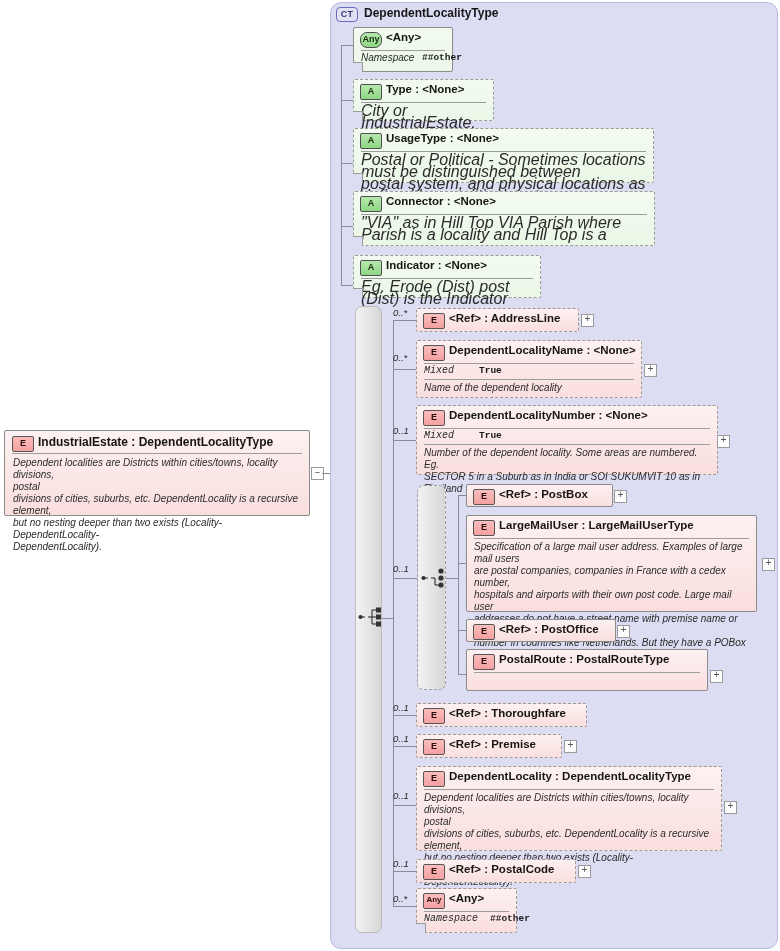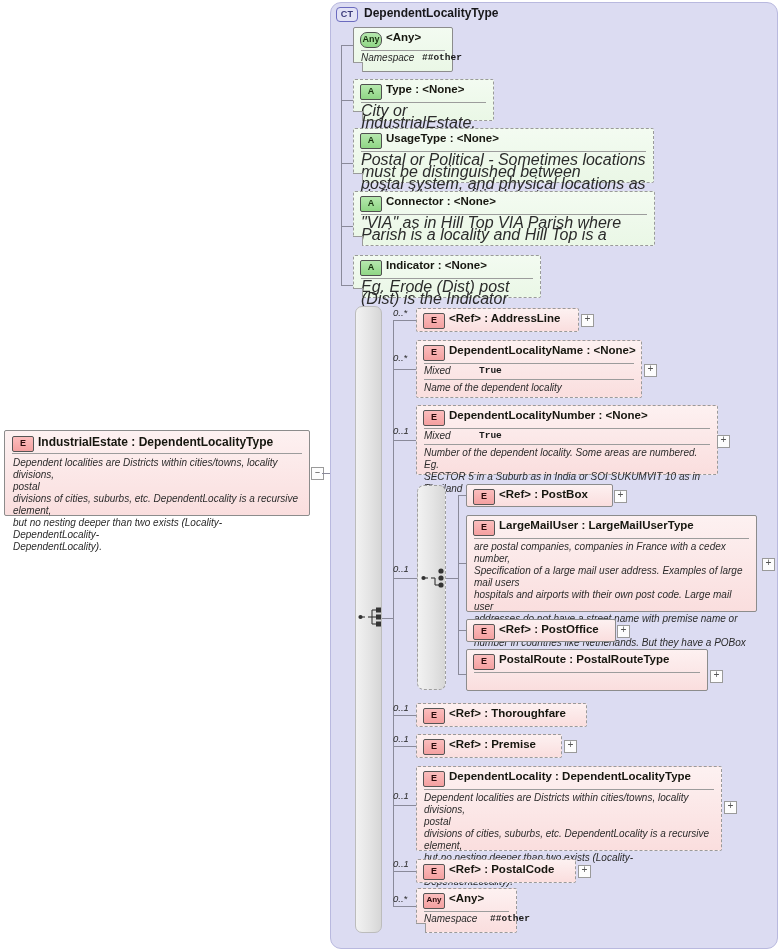--- a/index.html
+++ b/index.html
@@ -103,21 +103,21 @@
     text-align:center;line-height:12px;
   }
   .pbox .badge.rnd{border-radius:7px;font-size:8px;}
   .pbox .name{
     position:absolute;left:32px;top:3px;
     font-size:11.5px;font-weight:bold;color:#16160f;
     white-space:nowrap;
   }
   .pbox .rule{height:1px;background:#9c9c9c;margin:0 7px;}
   .pbox .props{position:relative;height:15px;}
-  .pbox .props .k{position:absolute;left:7px;top:1px;font-style:italic;font-size:10px;color:#2a2a2a;}
+  .pbox .props .k{position:absolute;left:7px;top:1px;font-style:italic;font-size:10px;color:#2a2a2a;font-family:Liberation Mono, monospace;}
   .pbox .props .v{position:absolute;left:62px;top:1px;font-size:9.5px;font-weight:bold;font-family:"Liberation Mono","DejaVu Sans Mono",monospace;color:#1a1a1a;}
   .pbox .doc{padding:2px 7px 3px 7px;font-style:italic;font-size:10px;line-height:12px;color:#2b2b2b;}
   .pfold::after{
     content:"";position:absolute;left:-1px;bottom:-1px;
     width:9px;height:9px;background:#dcdcf2;
     border-right:1px solid #9a9a9a;border-top:1px solid #9a9a9a;
   }
 
   
   #root-el{
@@ -335,22 +335,22 @@
   <div class="exp" style="left:614px;top:490px;">+</div>
 
   <div class="hl" style="left:458px;top:563px;width:8px;"></div>
   <div class="abs pbox solid" style="left:466px;top:515px;width:291px;height:97px;">
     <div class="hdr">
       <div class="badge">E</div>
       <div class="name">LargeMailUser : LargeMailUserType</div>
     </div>
     <div class="rule"></div>
     <div class="doc">
+      <div>Specification of a large mail user address. Examples of large mail users</div>
       <div>are postal companies, companies in France with a cedex number,</div>
-      <div>Specification of a large mail user address. Examples of large mail users</div>
       <div>hospitals and airports with their own post code. Large mail user</div>
       <div>addresses do not have a street name with premise name or premise</div>
       <div>number in countries like Netherlands. But they have a POBox and street</div>
       <div>also in countries like France</div>
     </div>
   </div>
   <div class="exp" style="left:762px;top:558px;">+</div>
 
   <div class="hl" style="left:458px;top:630px;width:8px;"></div>
   <div class="abs pbox solid" style="left:466px;top:619px;width:150px;height:23px;">

